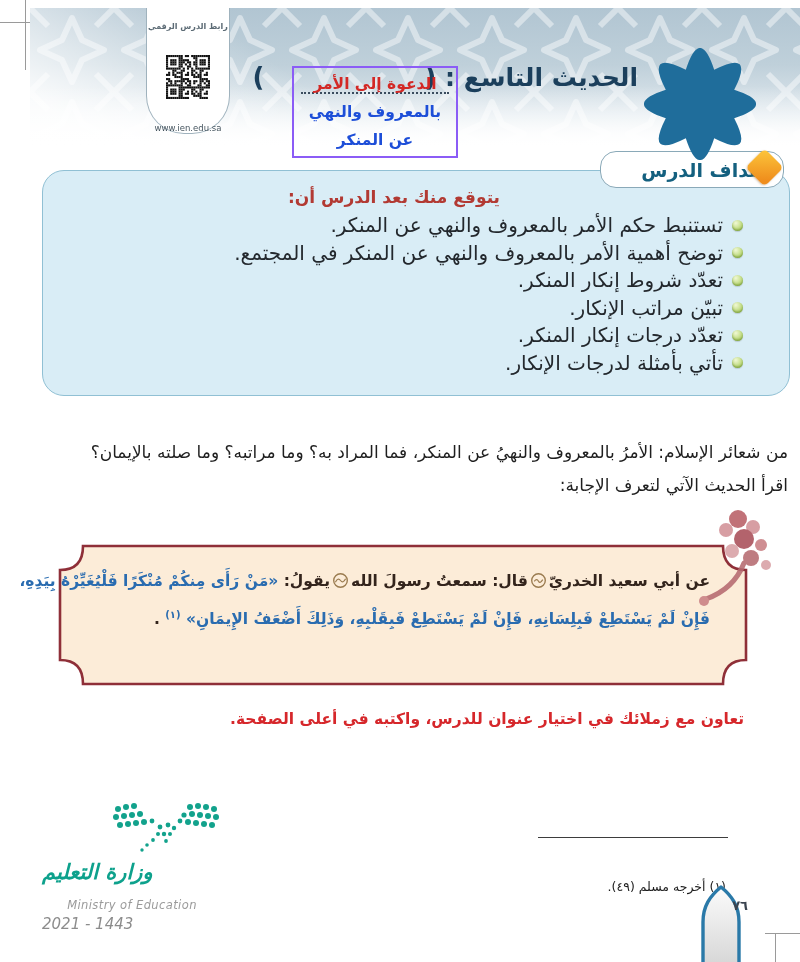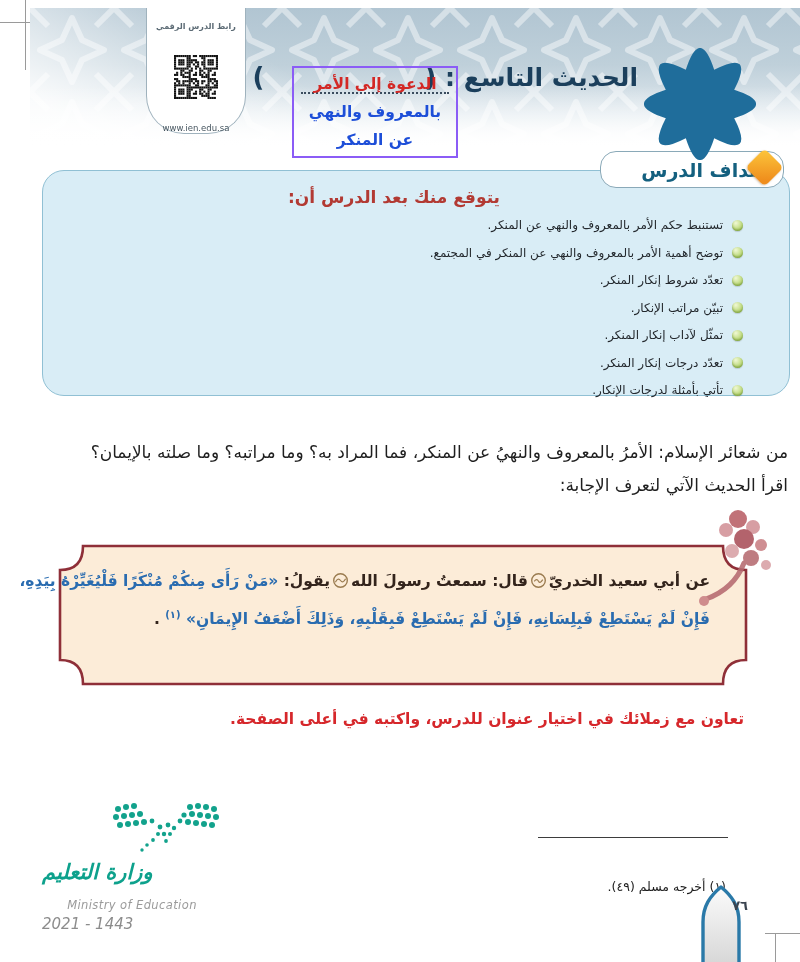--- a/index.html
+++ b/index.html
@@ -8,21 +8,21 @@
   
   .crop{position:absolute;background:#9a9a9a;}
   
   .banner{position:absolute;left:30px;right:0;top:8px;height:142px;
     background:linear-gradient(180deg,#b1c5d2 0%,#bfd0da 40%,#e3ebf0 78%,#ffffff 100%);}
   .banner .pat{position:absolute;inset:0;}
   .banner .fade{position:absolute;inset:0;
     background:linear-gradient(180deg,rgba(255,255,255,0) 55%,#fff 97%),
                linear-gradient(215deg,rgba(255,255,255,0) 62%,rgba(255,255,255,.85) 92%);}
   
-  .qr-tab{position:absolute;left:146px;top:8px;width:100px;height:126px;background:#fff;
+  .qr-tab{position:absolute;left:146px;top:8px;width:84px;height:126px;background:#fff;
     border:1px solid #9fb2bd;border-top:none;border-radius:0 0 38px 38px;z-index:6;
     display:flex;flex-direction:column;align-items:center;padding-top:14px;box-sizing:border-box;gap:20px;}
   .qr-label{font-size:8px;font-weight:bold;color:#5c6b75;margin-bottom:4px;}
   .qr-url{font-size:8.5px;color:#46555f;margin-top:4px;direction:ltr;}
   
   .rosette{position:absolute;left:644px;top:48px;width:112px;height:112px;z-index:5;}
   
   .title-line{position:absolute;top:62px;right:162px;direction:rtl;white-space:nowrap;
     font-size:25px;font-weight:bold;color:#1b3f5c;z-index:6;}
   .title-gap{display:inline-block;width:160px;}
@@ -39,21 +39,21 @@
     border:1.5px solid #8aa9b8;border-radius:16px;z-index:3;display:flex;align-items:center;
     justify-content:center;padding-left:26px;box-sizing:border-box;}
   .obj-tab-label{color:#14607f;font-weight:bold;font-size:19px;}
   .diamond{position:absolute;left:751px;top:154px;width:27px;height:27px;border-radius:5px;
     background:linear-gradient(135deg,#fbc139 10%,#ef8d1c 85%);transform:rotate(45deg);
     z-index:4;box-shadow:0 1px 2px rgba(120,70,0,.35);}
   .obj-box{position:absolute;left:42px;top:170px;width:748px;height:226px;background:#d9edf6;
     border:1px solid #90c0d4;border-radius:22px;z-index:2;box-sizing:border-box;}
   .obj-lead{padding:16px 44px 5px 0;color:#b23a33;font-weight:bold;font-size:17px;text-align:center;}
   .obj-list{list-style:none;margin:0;padding:3px 46px 0 0;display:flex;flex-direction:column;gap:7.5px;}
-  .obj-item{display:flex;align-items:center;gap:9px;font-size:12px;color:#23282d;line-height:20px;}
+  .obj-item{display:flex;align-items:center;gap:9px;font-size:20px;color:#23282d;line-height:20px;}
   .bullet{flex:0 0 auto;width:11px;height:11px;border-radius:50%;
     background:radial-gradient(circle at 35% 28%,#f0f8d4,#c3dd85 55%,#98bf52);
     box-shadow:inset 0 -1.5px 2px rgba(95,130,35,.55),0 1px 1px rgba(0,0,0,.15);}
   
   .intro{position:absolute;left:95px;right:12px;top:436px;font-size:17px;color:#1f1f1f;
     line-height:33px;text-align:right;}
   .intro .l1{white-space:nowrap;}
   
   .hadith-frame{position:absolute;left:58px;top:544px;width:690px;height:142px;z-index:1;}
   .ornament{position:absolute;left:676px;top:503px;width:100px;height:112px;z-index:5;}
@@ -403,24 +403,20 @@
       <li class="obj-item">
           <span class="bullet"></span>
           <span>تعدّد شروط إنكار المنكر.</span>
         </li>
       <li class="obj-item">
           <span class="bullet"></span>
           <span>تبيّن مراتب الإنكار.</span>
         </li>
       <li class="obj-item">
           <span class="bullet"></span>
-          <span>تمثّل لآداب إنكار المنكر.</span>
-        </li>
-      <li class="obj-item">
-          <span class="bullet"></span>
           <span>تعدّد درجات إنكار المنكر.</span>
         </li>
       <li class="obj-item">
           <span class="bullet"></span>
           <span>تأتي بأمثلة لدرجات الإنكار.</span>
         </li>
     </ul>
   </div>
 
   <div class="intro">

